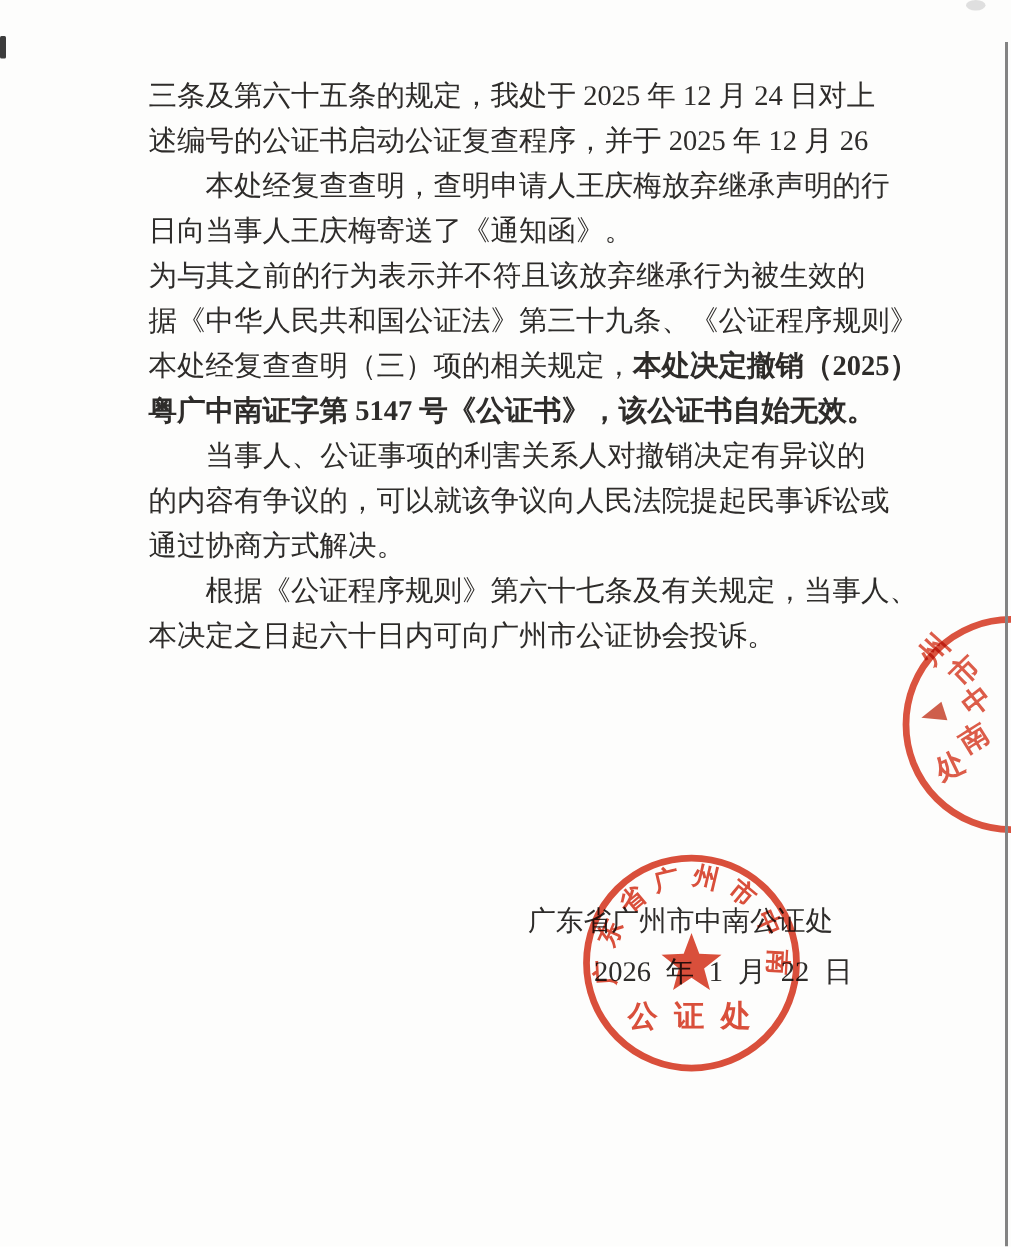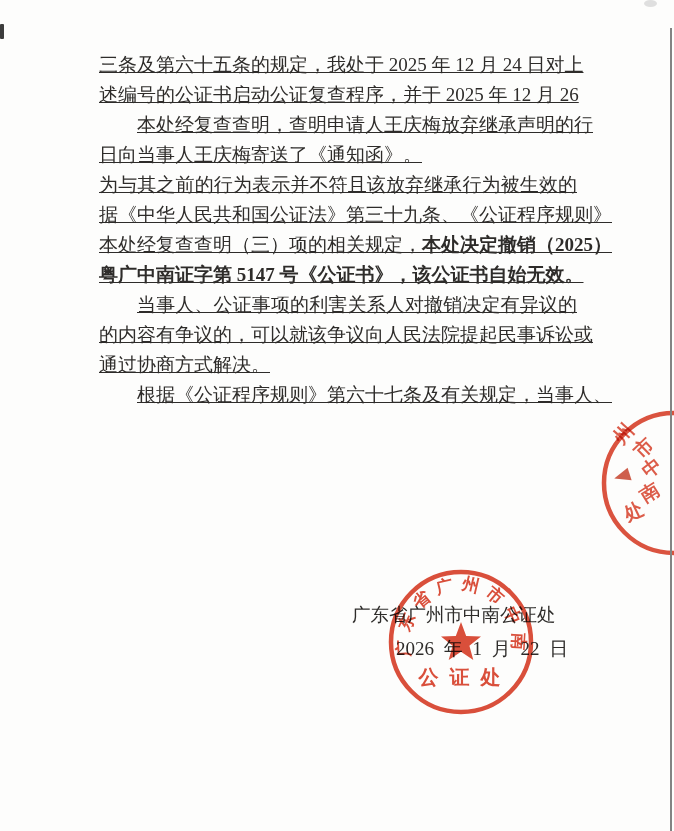--- a/index.html
+++ b/index.html
@@ -9,21 +9,20 @@
     font-family:"Liberation Serif","DejaVu Serif",serif;
     color:#2e2c2a;
   }
   .page{position:absolute;inset:0;}
   
   .body-text{position:absolute;left:99px;top:50px;width:478px;}
   .line{
     height:30px;line-height:30px;font-size:19px;
     text-align:justify;text-align-last:justify;text-justify:inter-character;
     white-space:nowrap;
-    text-decoration:underline;
   }
   .line.end{text-align-last:left;}
   .line.indent{text-indent:38px;}
   .b{font-weight:bold;}
   
   .sig-org{position:absolute;left:352px;top:603px;font-size:18.5px;line-height:24px;}
   .sig-date{position:absolute;left:396px;top:637px;font-size:19px;line-height:24px;word-spacing:5px;}
   
   .seal{position:absolute;mix-blend-mode:multiply;opacity:.92;}
   .main-seal{left:386px;top:567px;width:150px;height:150px;}
@@ -55,20 +54,21 @@
       <div class="line indent"><span>本处经复查查明，查明申请人王庆梅放弃继承声明的行</span></div>
       <div class="line end"><span>日向当事人王庆梅寄送了《通知函》。</span></div>
       <div class="line"><span>为与其之前的行为表示并不符且该放弃继承行为被生效的</span></div>
       <div class="line"><span>据《中华人民共和国公证法》第三十九条、《公证程序规则》</span></div>
       <div class="line"><span>本处经复查查明（三）项的相关规定，</span><span class="b">本处决定撤销（2025）</span></div>
       <div class="line end"><span class="b">粤广中南证字第 5147 号《公证书》，该公证书自始无效。</span></div>
       <div class="line indent"><span>当事人、公证事项的利害关系人对撤销决定有异议的</span></div>
       <div class="line"><span>的内容有争议的，可以就该争议向人民法院提起民事诉讼或</span></div>
       <div class="line end"><span>通过协商方式解决。</span></div>
       <div class="line indent"><span>根据《公证程序规则》第六十七条及有关规定，当事人、</span></div>
+      <div class="line end"><span>本决定之日起六十日内可向广州市公证协会投诉。</span></div>
     </div>
 
   <div class="sig-org">广东省广州市中南公证处</div>
   <div class="sig-date">2026 年 1 月 22 日</div>
 
   <svg class="seal main-seal" viewBox="0 0 150 150" xmlns="http://www.w3.org/2000/svg">
     <defs>
       <path id="arcPath" d="M 27.9 97 A 52 52 0 1 1 122.1 97" fill="none"></path>
     </defs>
     <circle cx="75" cy="75" r="70" fill="none" stroke="#d8402a" stroke-width="4.5"></circle>

